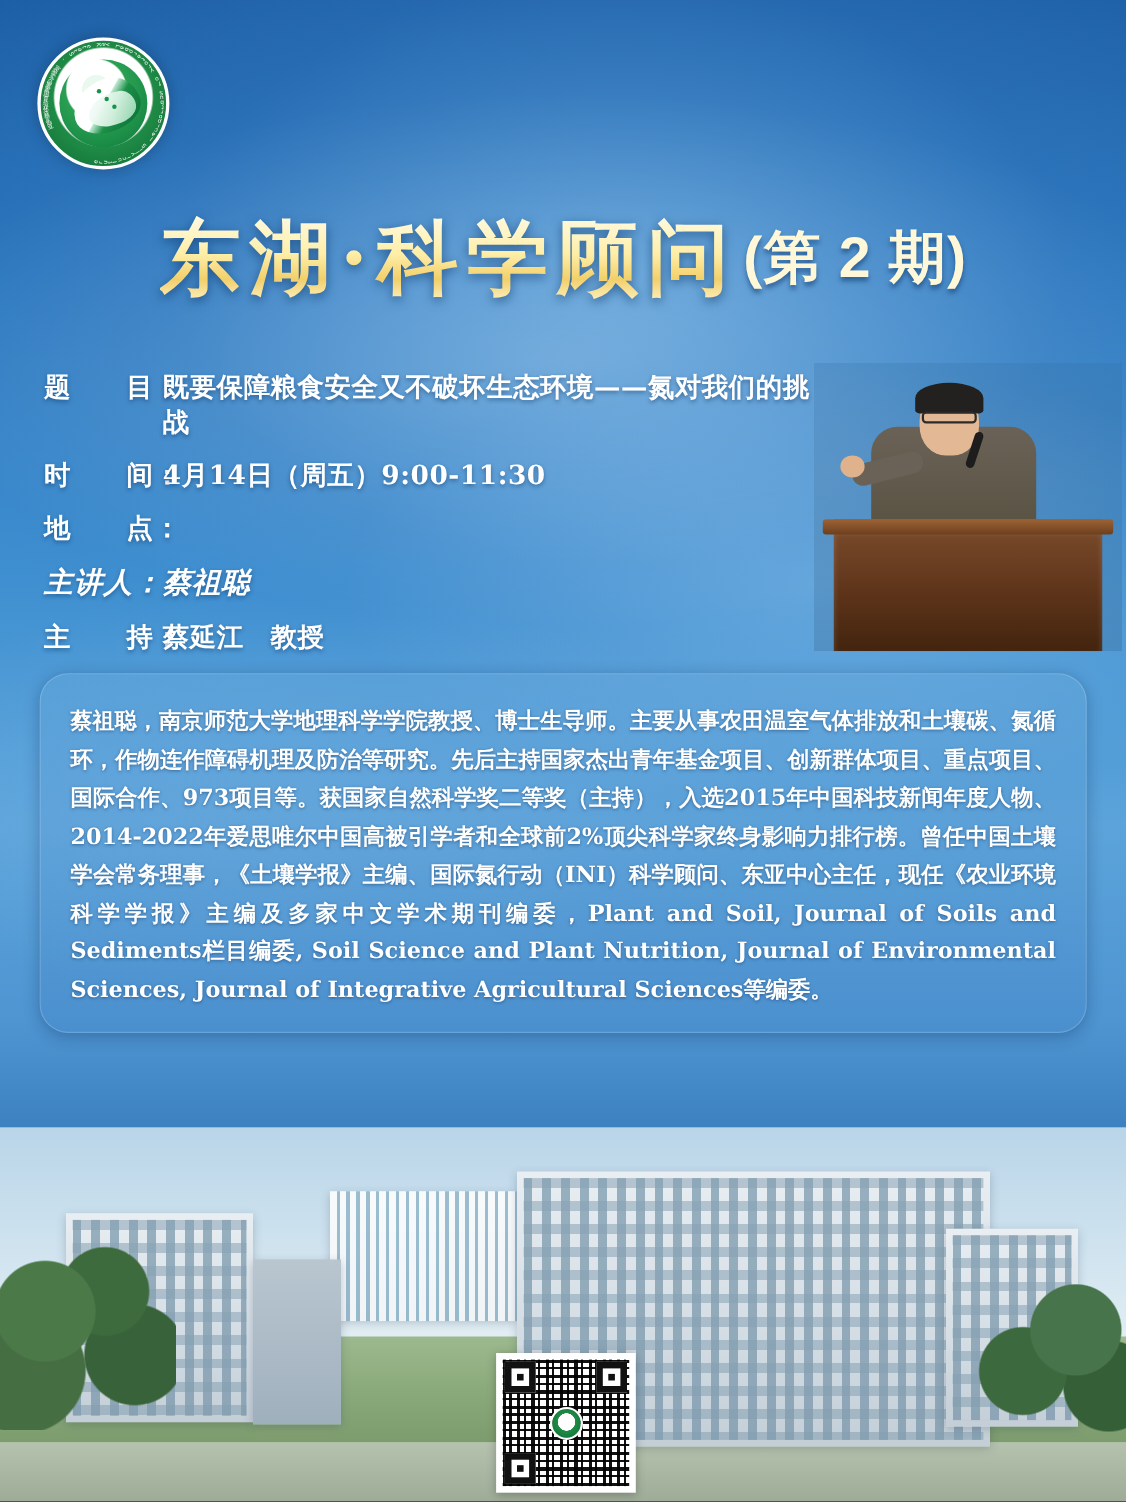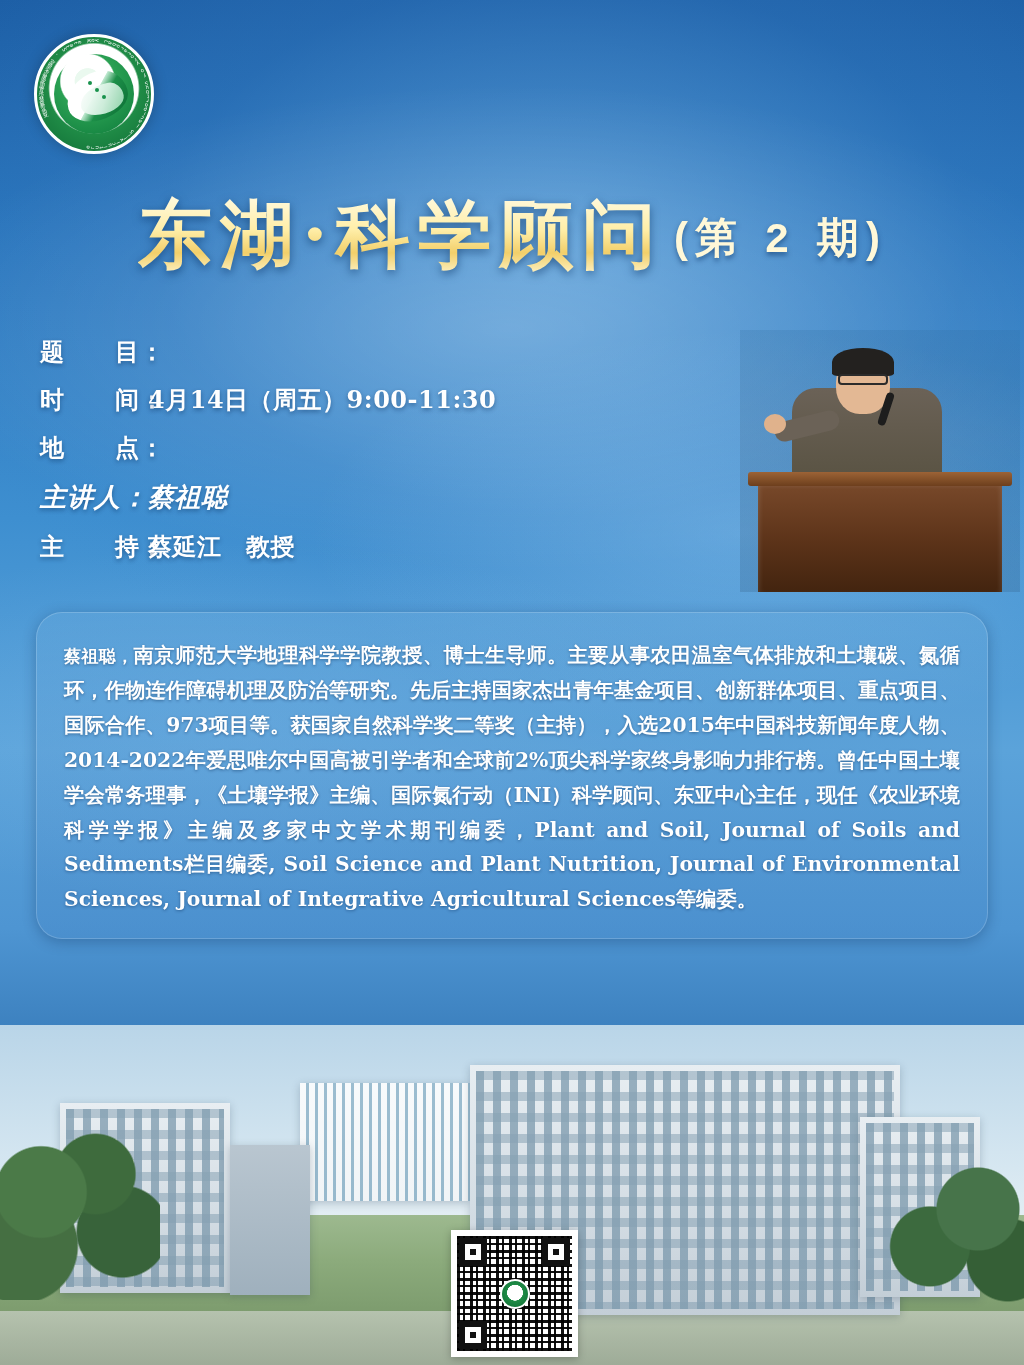--- a/index.html
+++ b/index.html
@@ -130,23 +130,23 @@
     font-size: 74px;
     letter-spacing: 8px;
     color: #fdf3c8;
     background: linear-gradient(180deg, #fffbe6 0%, #ffeea8 45%, #f2cf6a 72%, #fff6d0 100%);
     -webkit-background-clip: text;
     background-clip: text;
     -webkit-text-fill-color: transparent;
     filter: drop-shadow(0 3px 5px rgba(0,40,90,0.55));
   }
   .forum-issue {
-    font-family: Liberation Mono, monospace;
-    font-weight: bold;
-    font-size: 42px;
+    font-family: Liberation Sans, sans-serif;
+    font-weight: bold;
+    font-size: 52px;
     letter-spacing: 1px;
     color: #fff8d8;
     text-shadow: 0 3px 5px rgba(0,40,90,0.5);
     vertical-align: 8px;
   }
 
   
   .info {
     position: absolute;
     left: 40px; top: 336px;
@@ -258,21 +258,21 @@
     margin: 0;
     font-family: "DejaVu Serif", serif;
     font-weight: bold;
     font-size: 20.3px;
     line-height: 1.72;
     color: #ffffff;
     text-align: justify;
     text-justify: inter-ideograph;
     text-shadow: 0 1px 3px rgba(0,30,70,0.45);
   }
-  .bio .name { font-size: 17px; }
+  .bio .name { font-size: 20px; }
 
   
   .building {
     position: absolute;
     left: 0; right: 0; bottom: 0;
     height: 340px;
     overflow: hidden;
     background: linear-gradient(180deg, #cfe3ef 0%, #bcd6e6 40%, #a9c6d8 100%);
   }
   .building .sky {
@@ -457,20 +457,21 @@
     <div class="head"></div>
     <div class="hair"></div>
     <div class="glasses"></div>
     <div class="mic"></div>
     <div class="podium"></div>
   </div>
 
   <div class="info">
     <div class="row">
       <span class="label">题　　目：</span>
+      <span class="value">既要保障粮食安全又不破坏生态环境——氮对我们的挑战</span>
     </div>
     <div class="row">
       <span class="label">时　　间：</span>
       <span class="value">4月14日（周五）9:00-11:30</span>
     </div>
     <div class="row">
       <span class="label">地　　点：</span>
     </div>
     <div class="row speaker">
       <span class="label">主讲人：</span>

